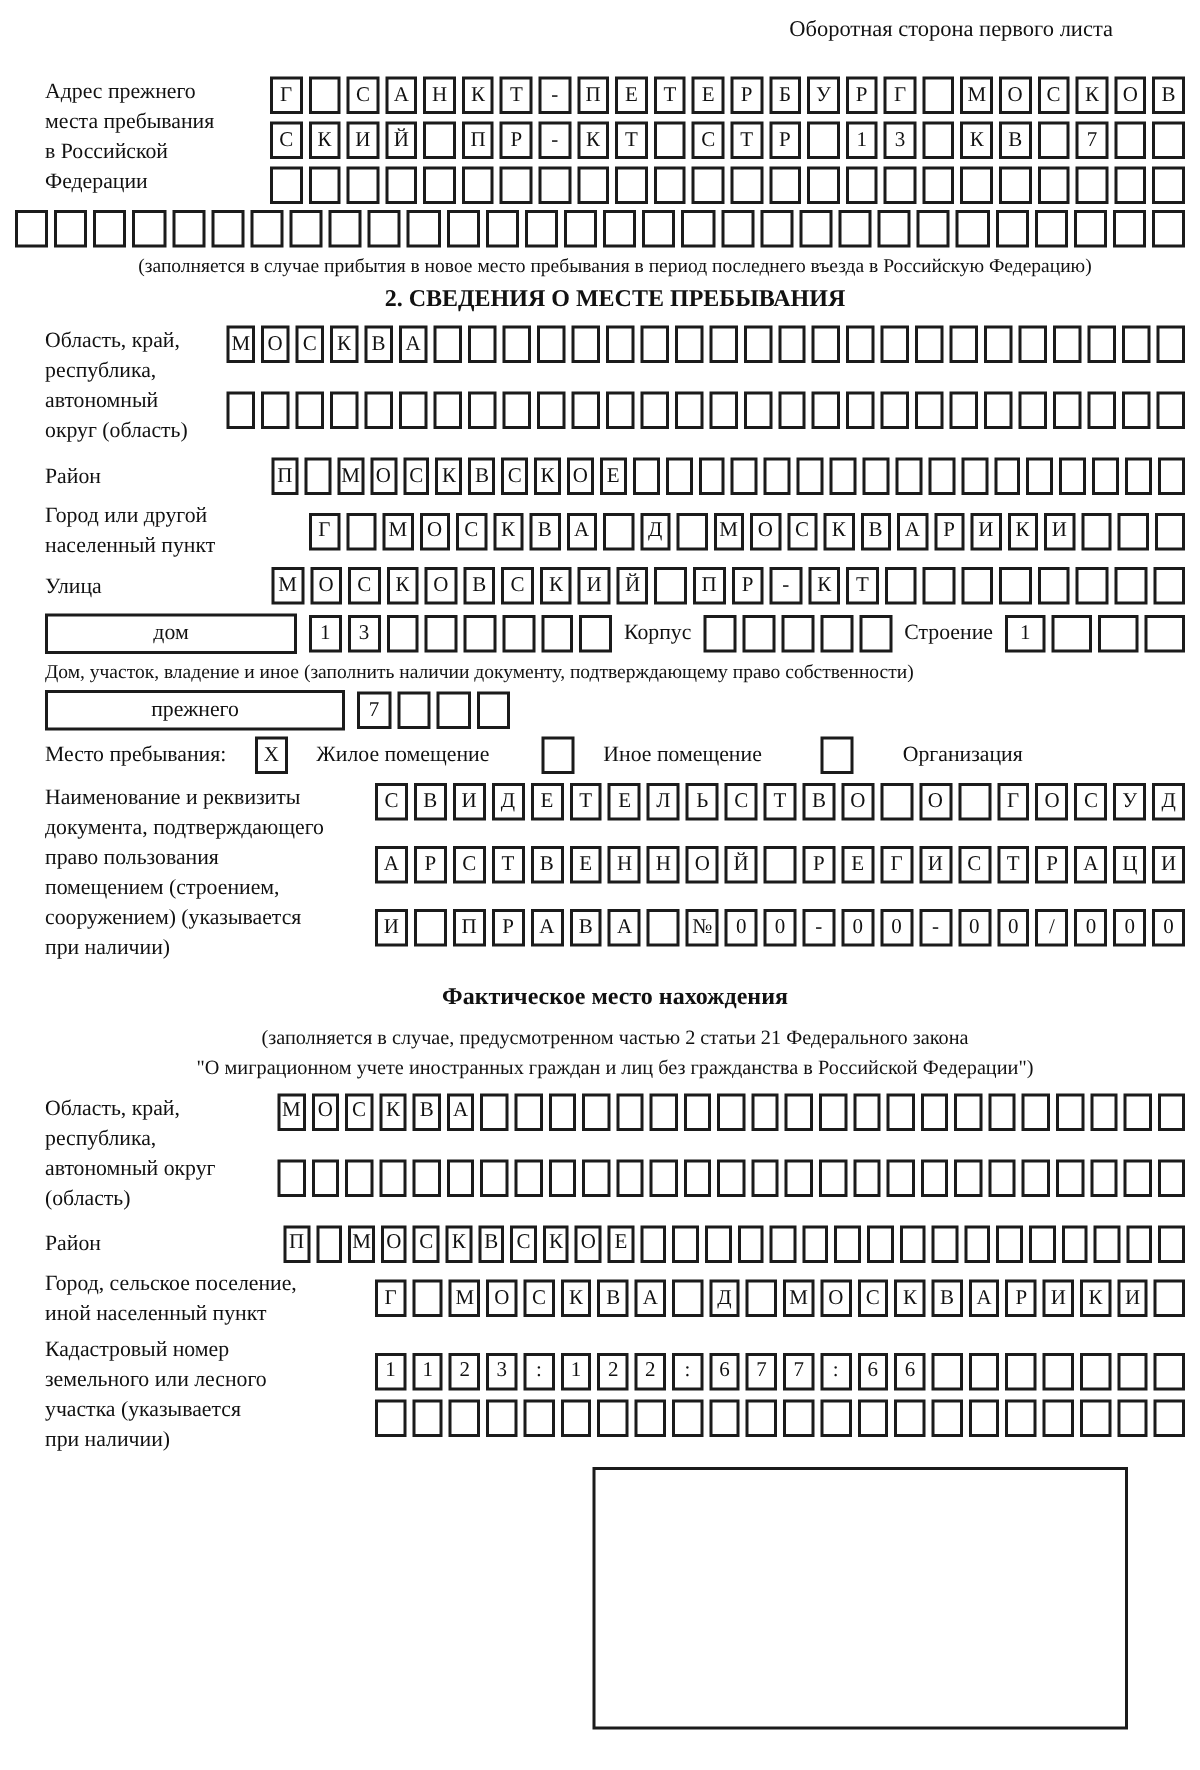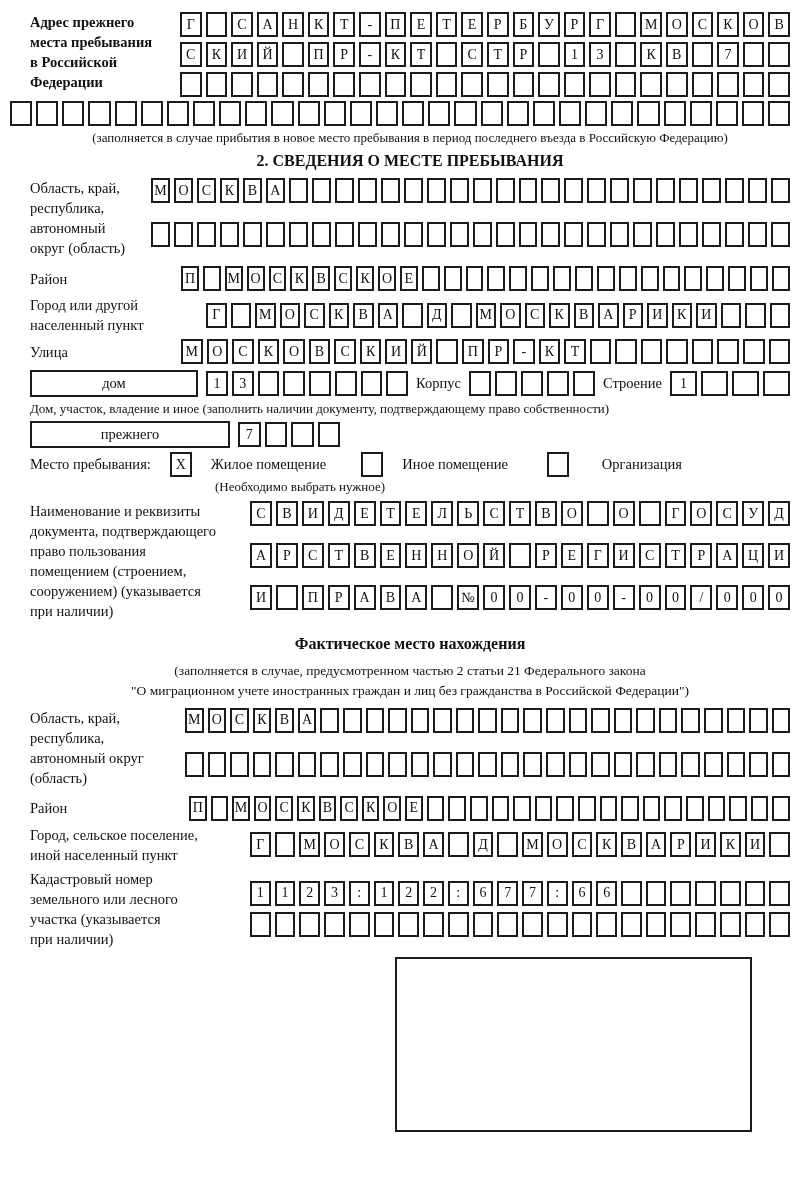--- a/index.html
+++ b/index.html
@@ -20,23 +20,24 @@
   .mt4{margin-top:4px;} .mt6{margin-top:6px;} .mt8{margin-top:8px;}
   .center-v{align-items:center;gap:30px;}
   .stamp-box{border:2px solid #1b1b1b;box-sizing:border-box;width:357px;height:175px;margin-left:365px;margin-top:8px;}
   .fact-notes{font-size:13.5px;text-align:center;line-height:1.5;}
 </style>
 </head>
 <body>
 
 <div class="page">
 
+  <div class="back-note">Оборотная сторона первого листа</div>
 
   <div class="row">
-    <div class="label" style="flex:0 0 150px;font-weight:bold;">Адрес прежнего
+    <div class="label" style="flex:0 0 150px;">Адрес прежнего
 места пребывания
 в Российской
 Федерации</div>
     <div class="vstack">
       <div class="cellrow">
           <div class="cell">Г</div>
           <div class="cell"></div>
           <div class="cell">С</div>
           <div class="cell">А</div>
           <div class="cell">Н</div>
@@ -356,21 +357,20 @@
 
   <div class="row center-v mt4" style="gap:19px;">
     <div class="inline-label">Место пребывания:</div>
     <div class="cell fixed">X</div>
     <div class="inline-label">Жилое помещение</div>
     <div class="cell fixed" style="margin-left:16px;"></div>
     <div class="inline-label">Иное помещение</div>
     <div class="cell fixed" style="margin-left:20px;"></div>
     <div class="inline-label" style="margin-left:14px;">Организация</div>
   </div>
-  <div class="note-left" style="margin-left:185px;margin-top:2px;">(Необходимо выбрать нужное)</div>
 
   <div class="row mt6">
     <div class="label" style="flex:0 0 220px;">Наименование и реквизиты
 документа, подтверждающего
 право пользования
 помещением (строением,
 сооружением) (указывается
 при наличии)</div>
     <div class="vstack" style="gap:6px;">
       <div class="cellrow">

